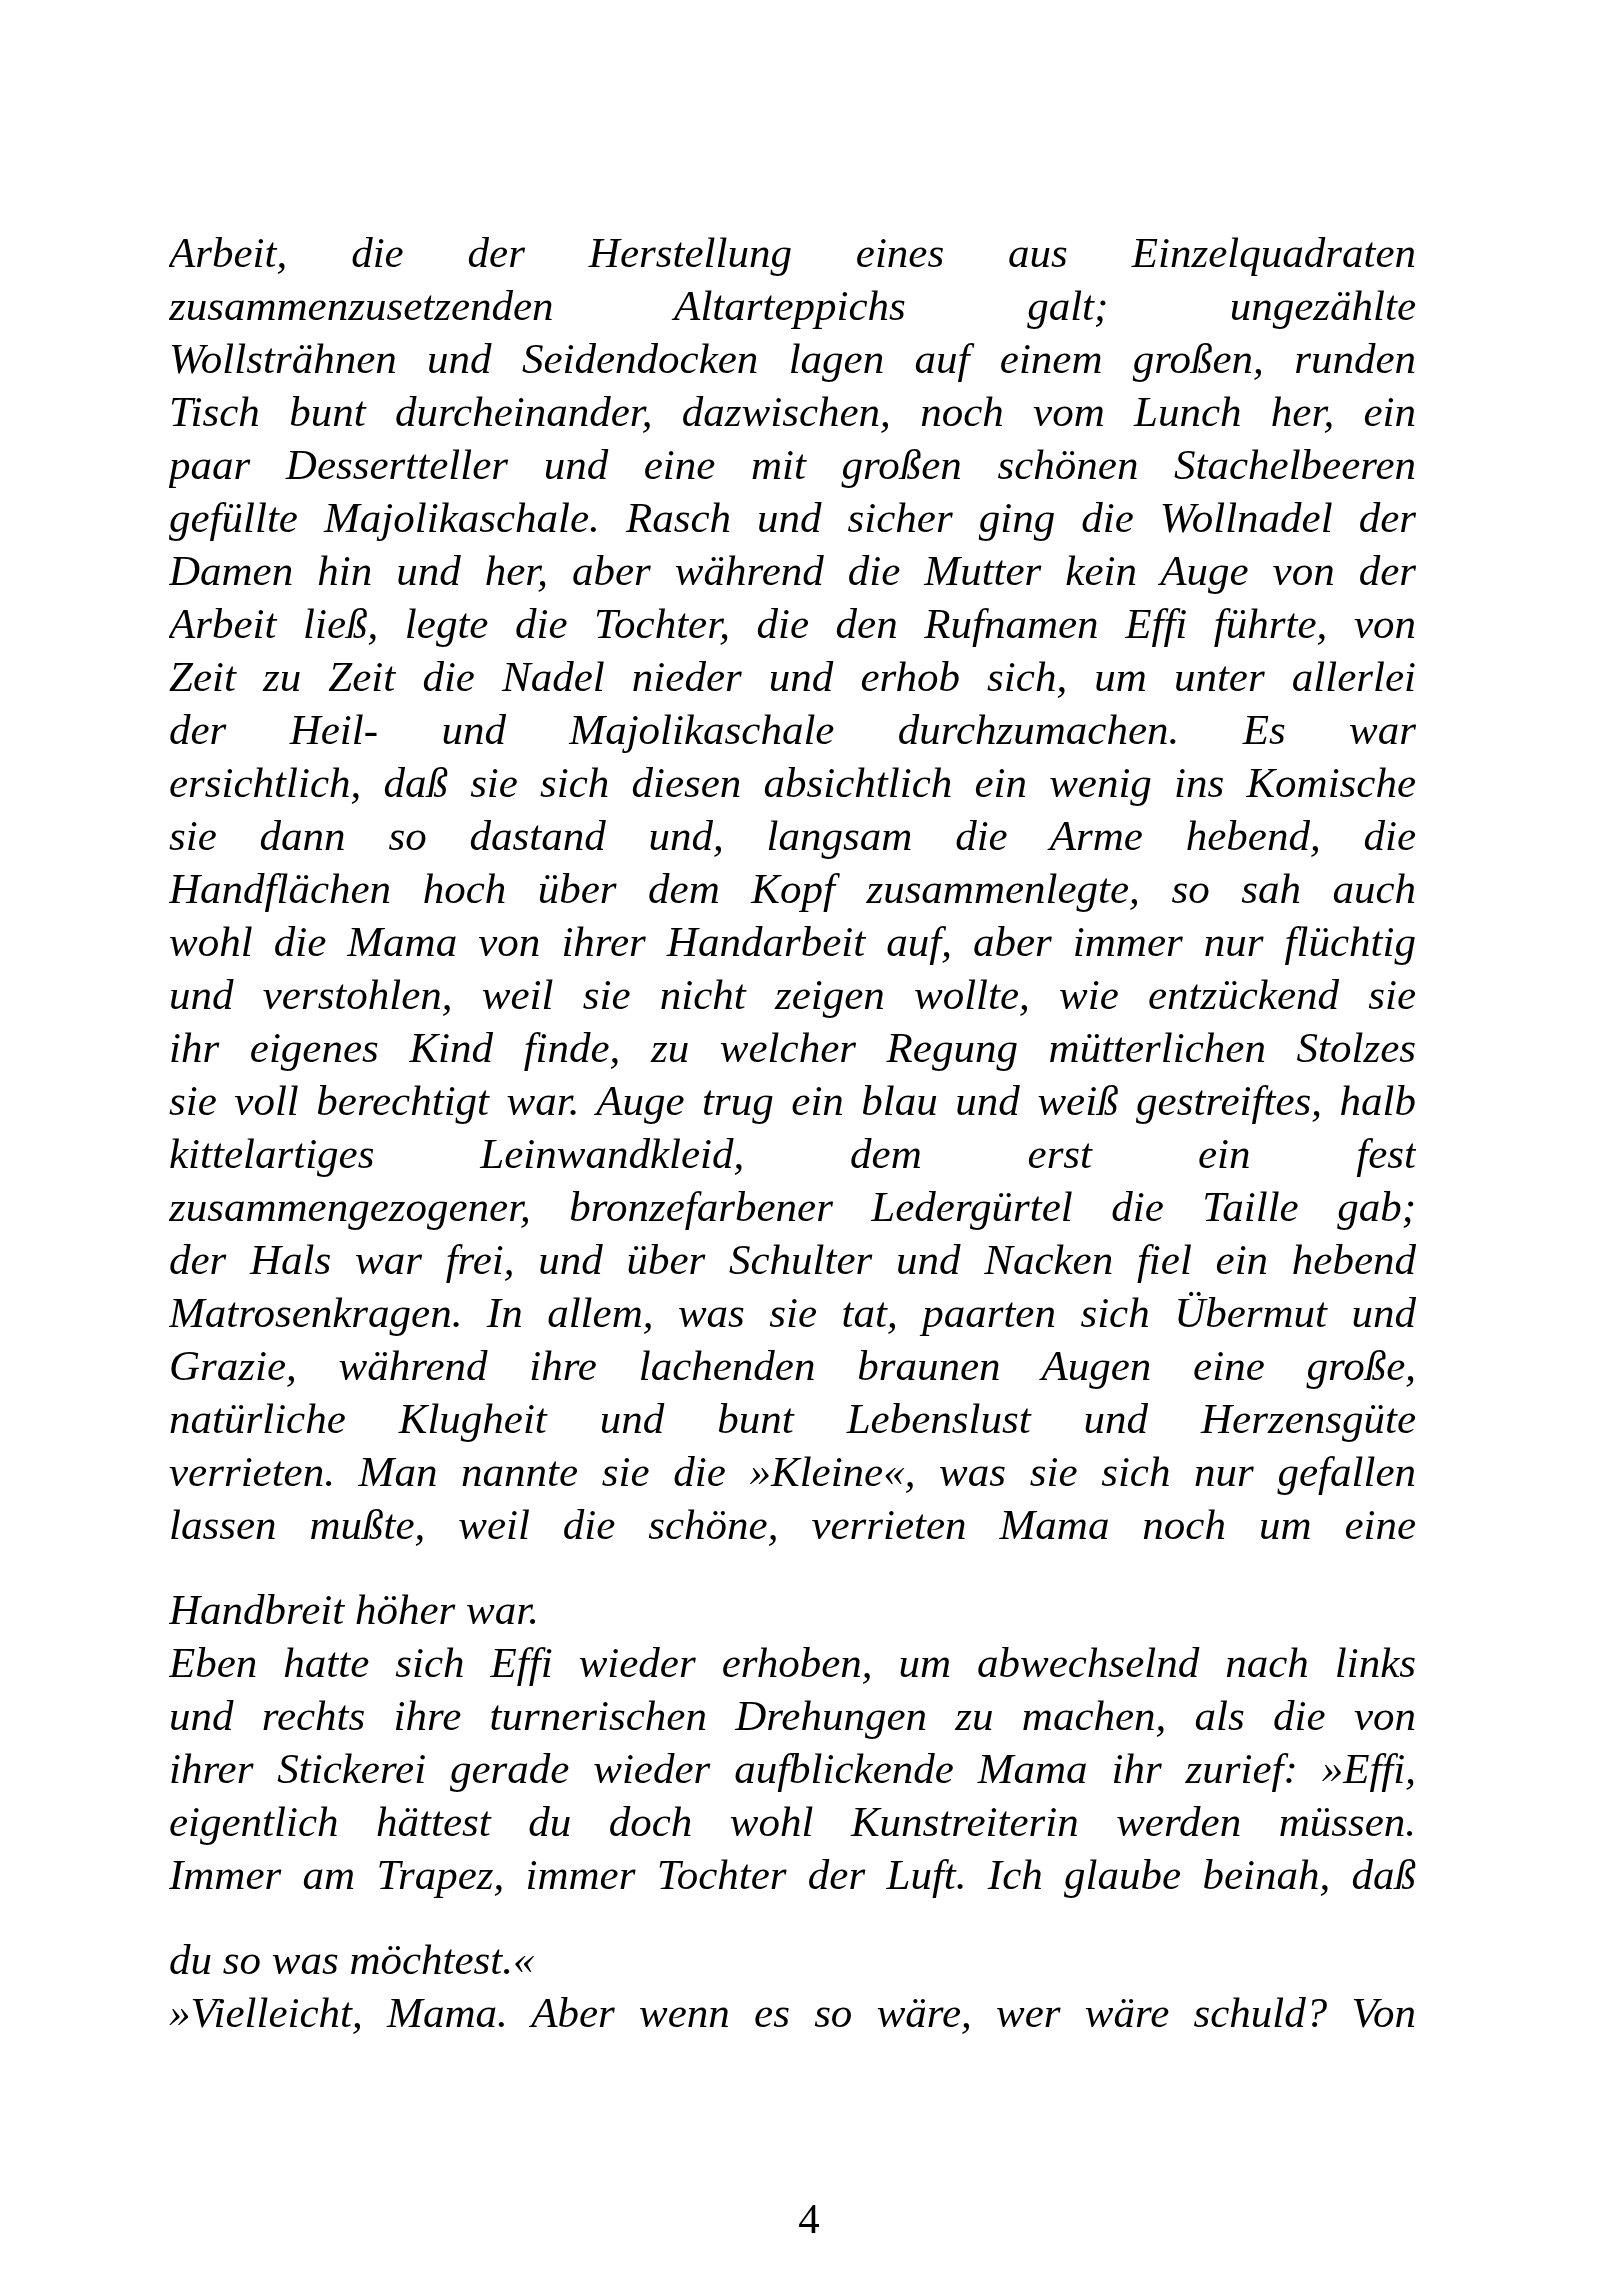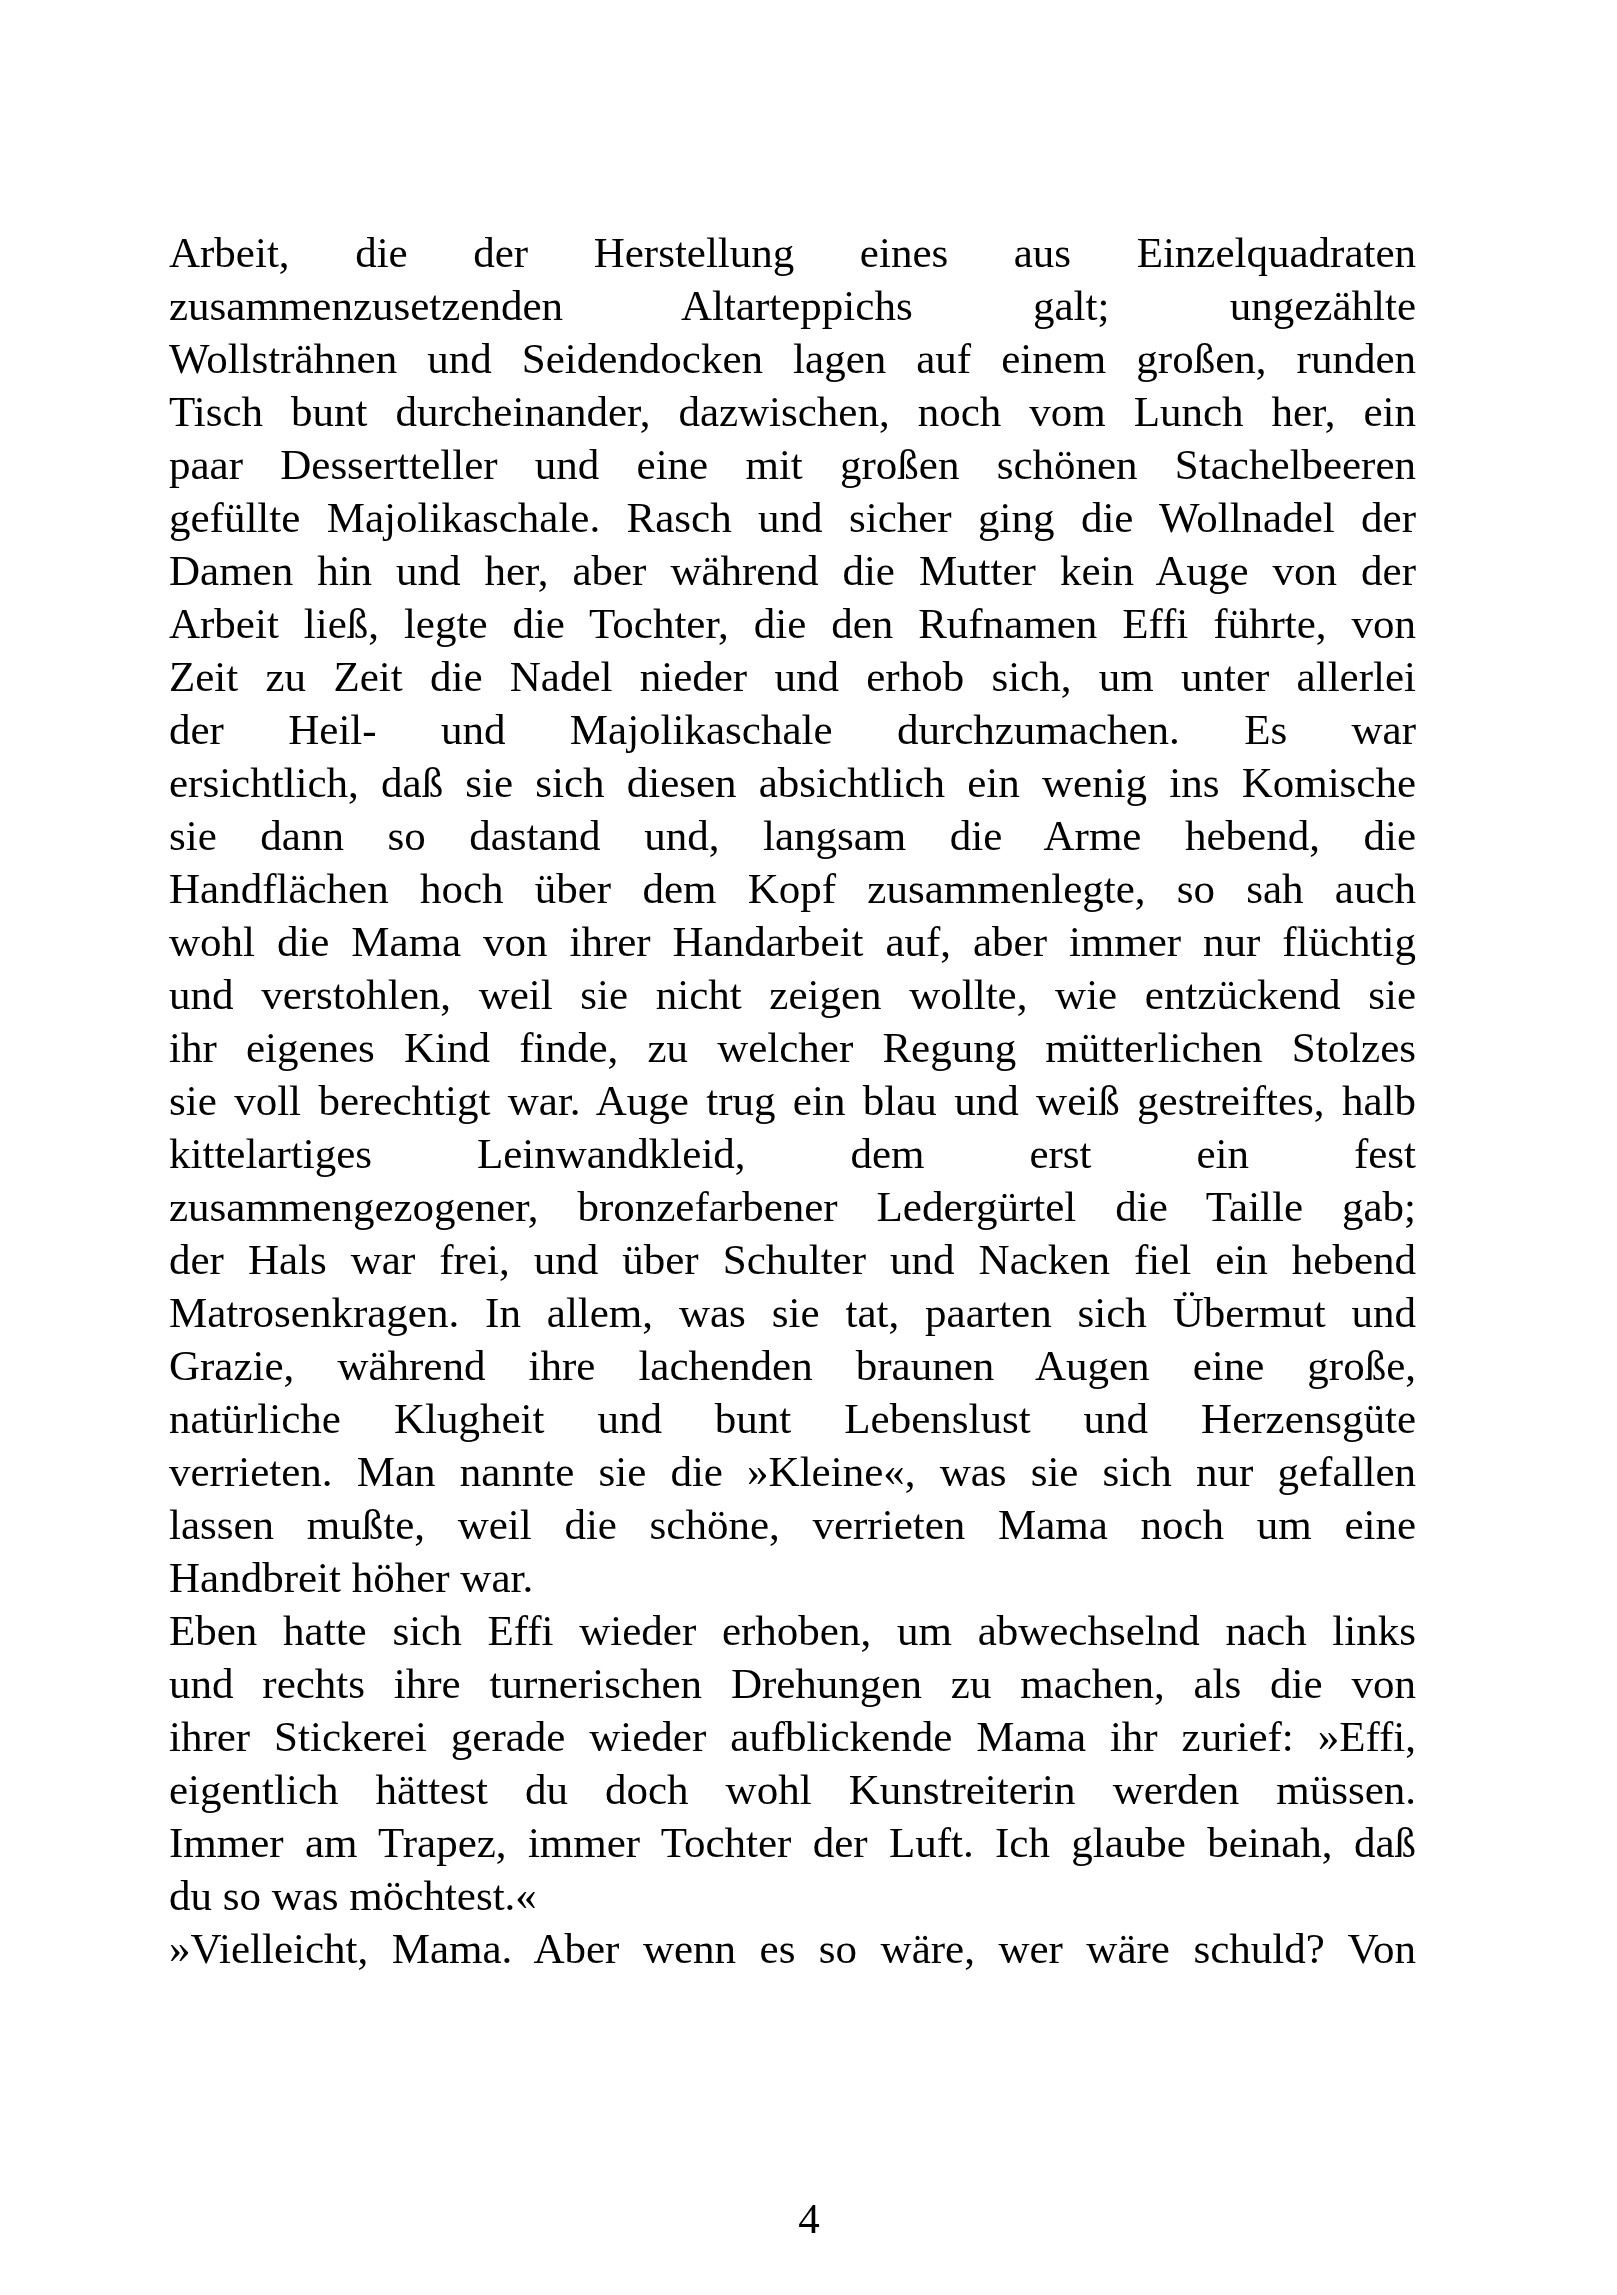--- a/index.html
+++ b/index.html
@@ -25,23 +25,25 @@
     margin: 0;
     padding: 0;
   }
   .line {
     font-size: 43px;
     line-height: 53px;
     text-align: justify;
     text-align-last: justify;
     white-space: normal;
     overflow: hidden;
+    font-style: italic;
   }
   .line.para-last {
     text-align-last: left;
+    margin-top: 32px;
   }
   .page-number {
     position: absolute;
     top: 2192px;
     left: 0;
     width: 1618px;
     text-align: center;
     font-size: 43px;
     line-height: 53px;
   }

